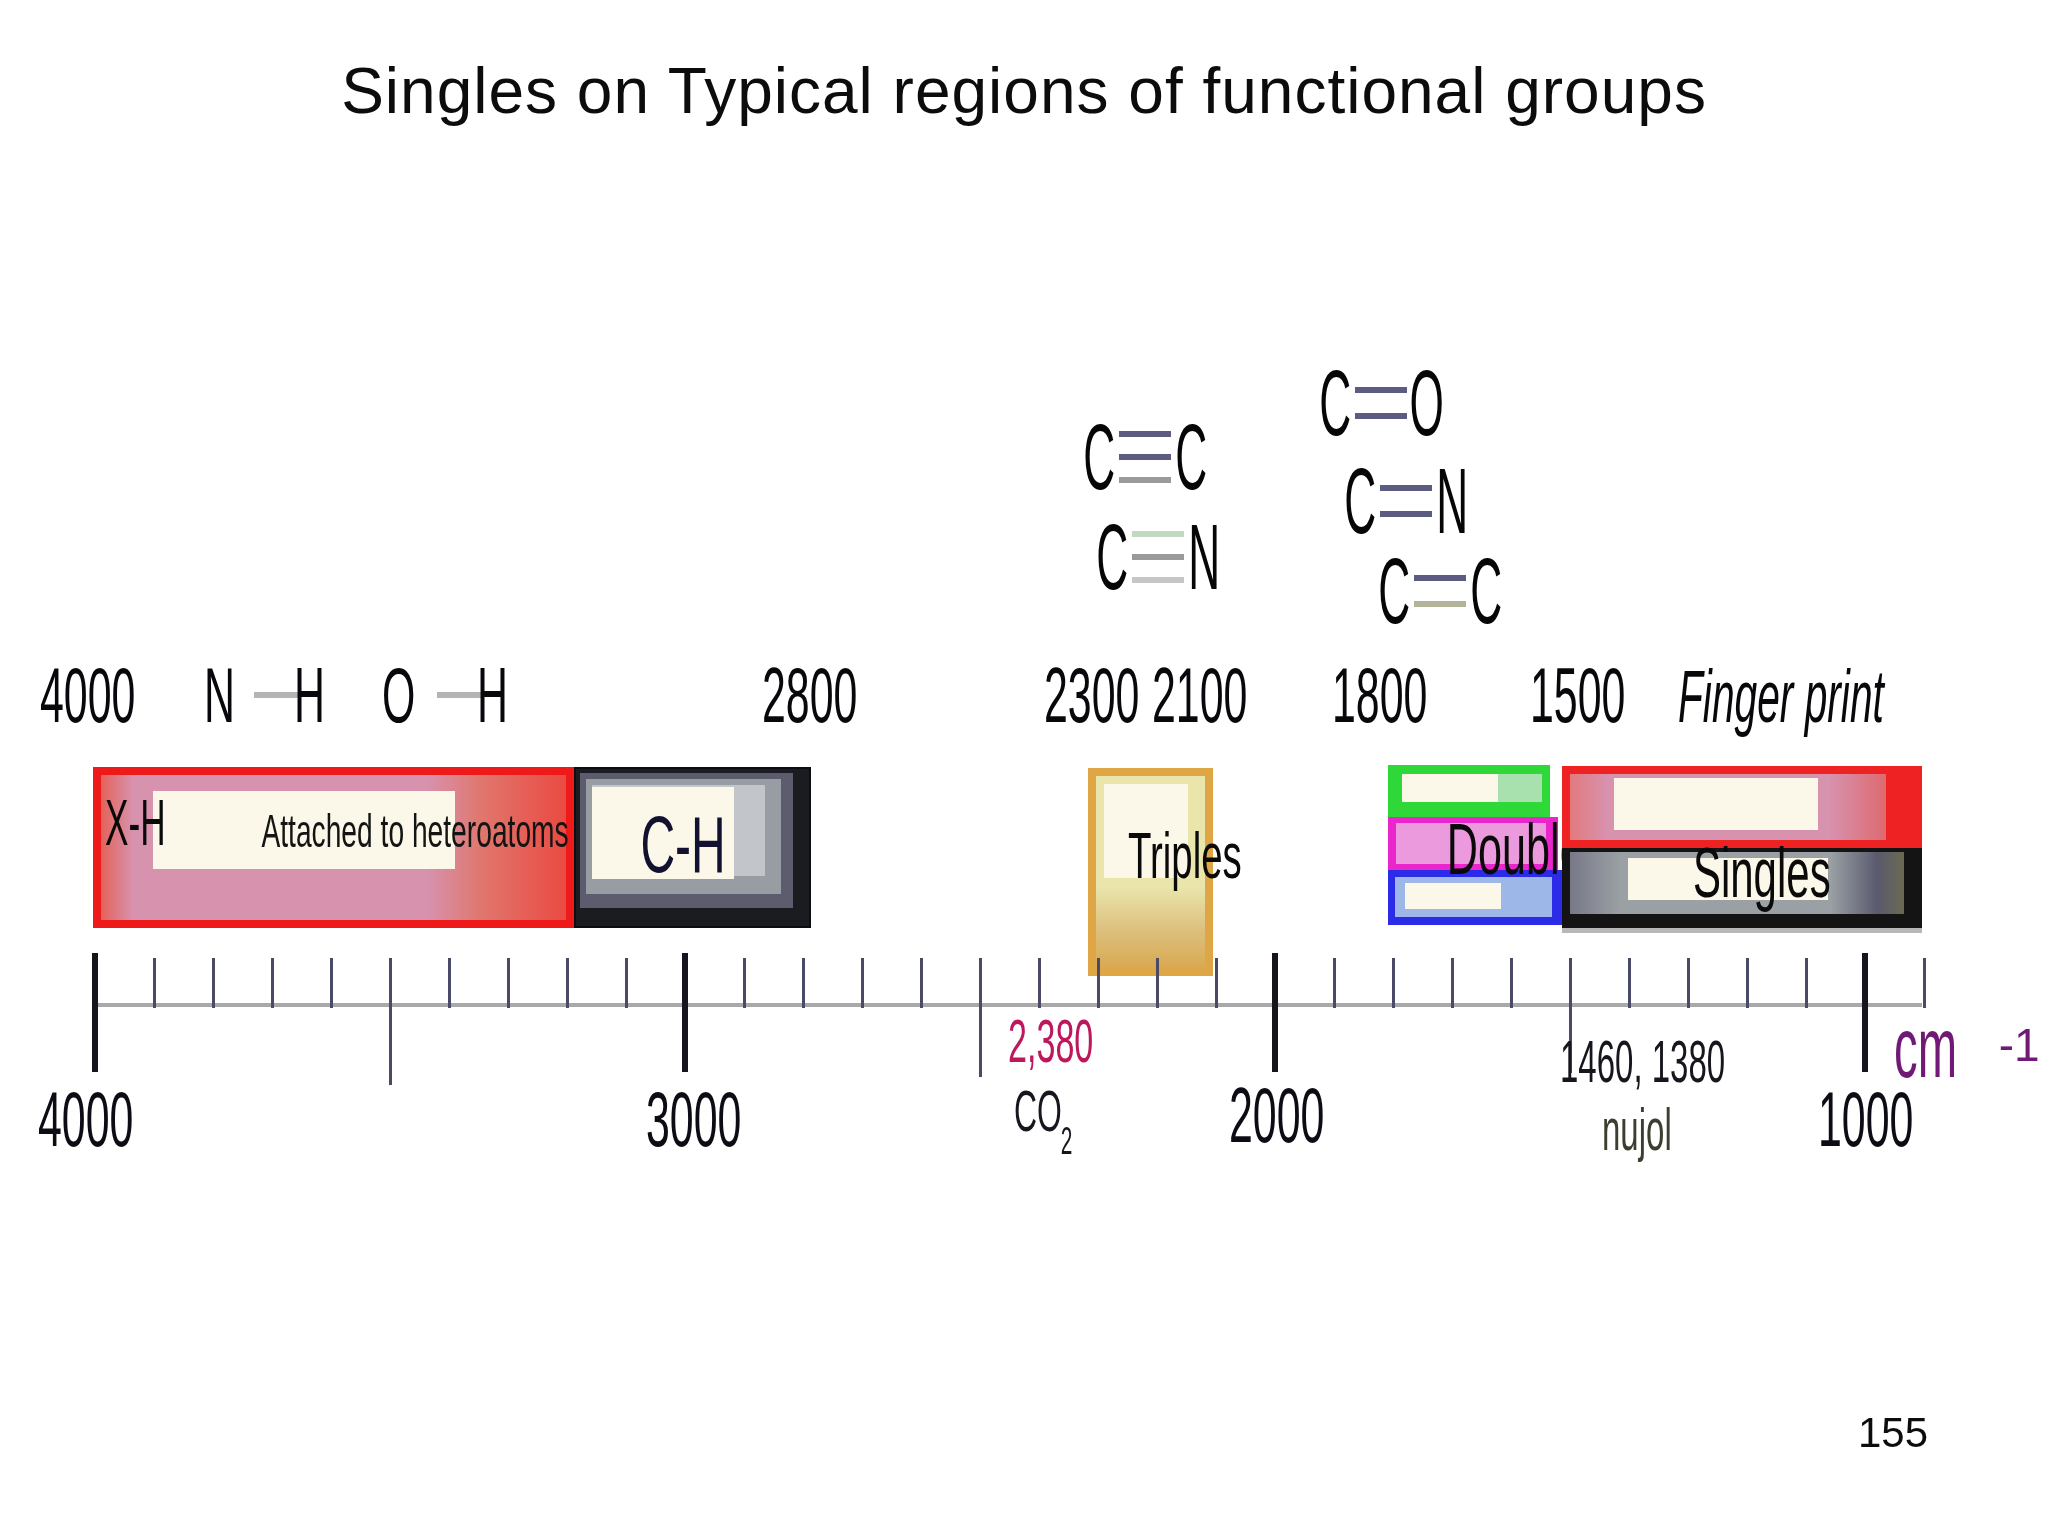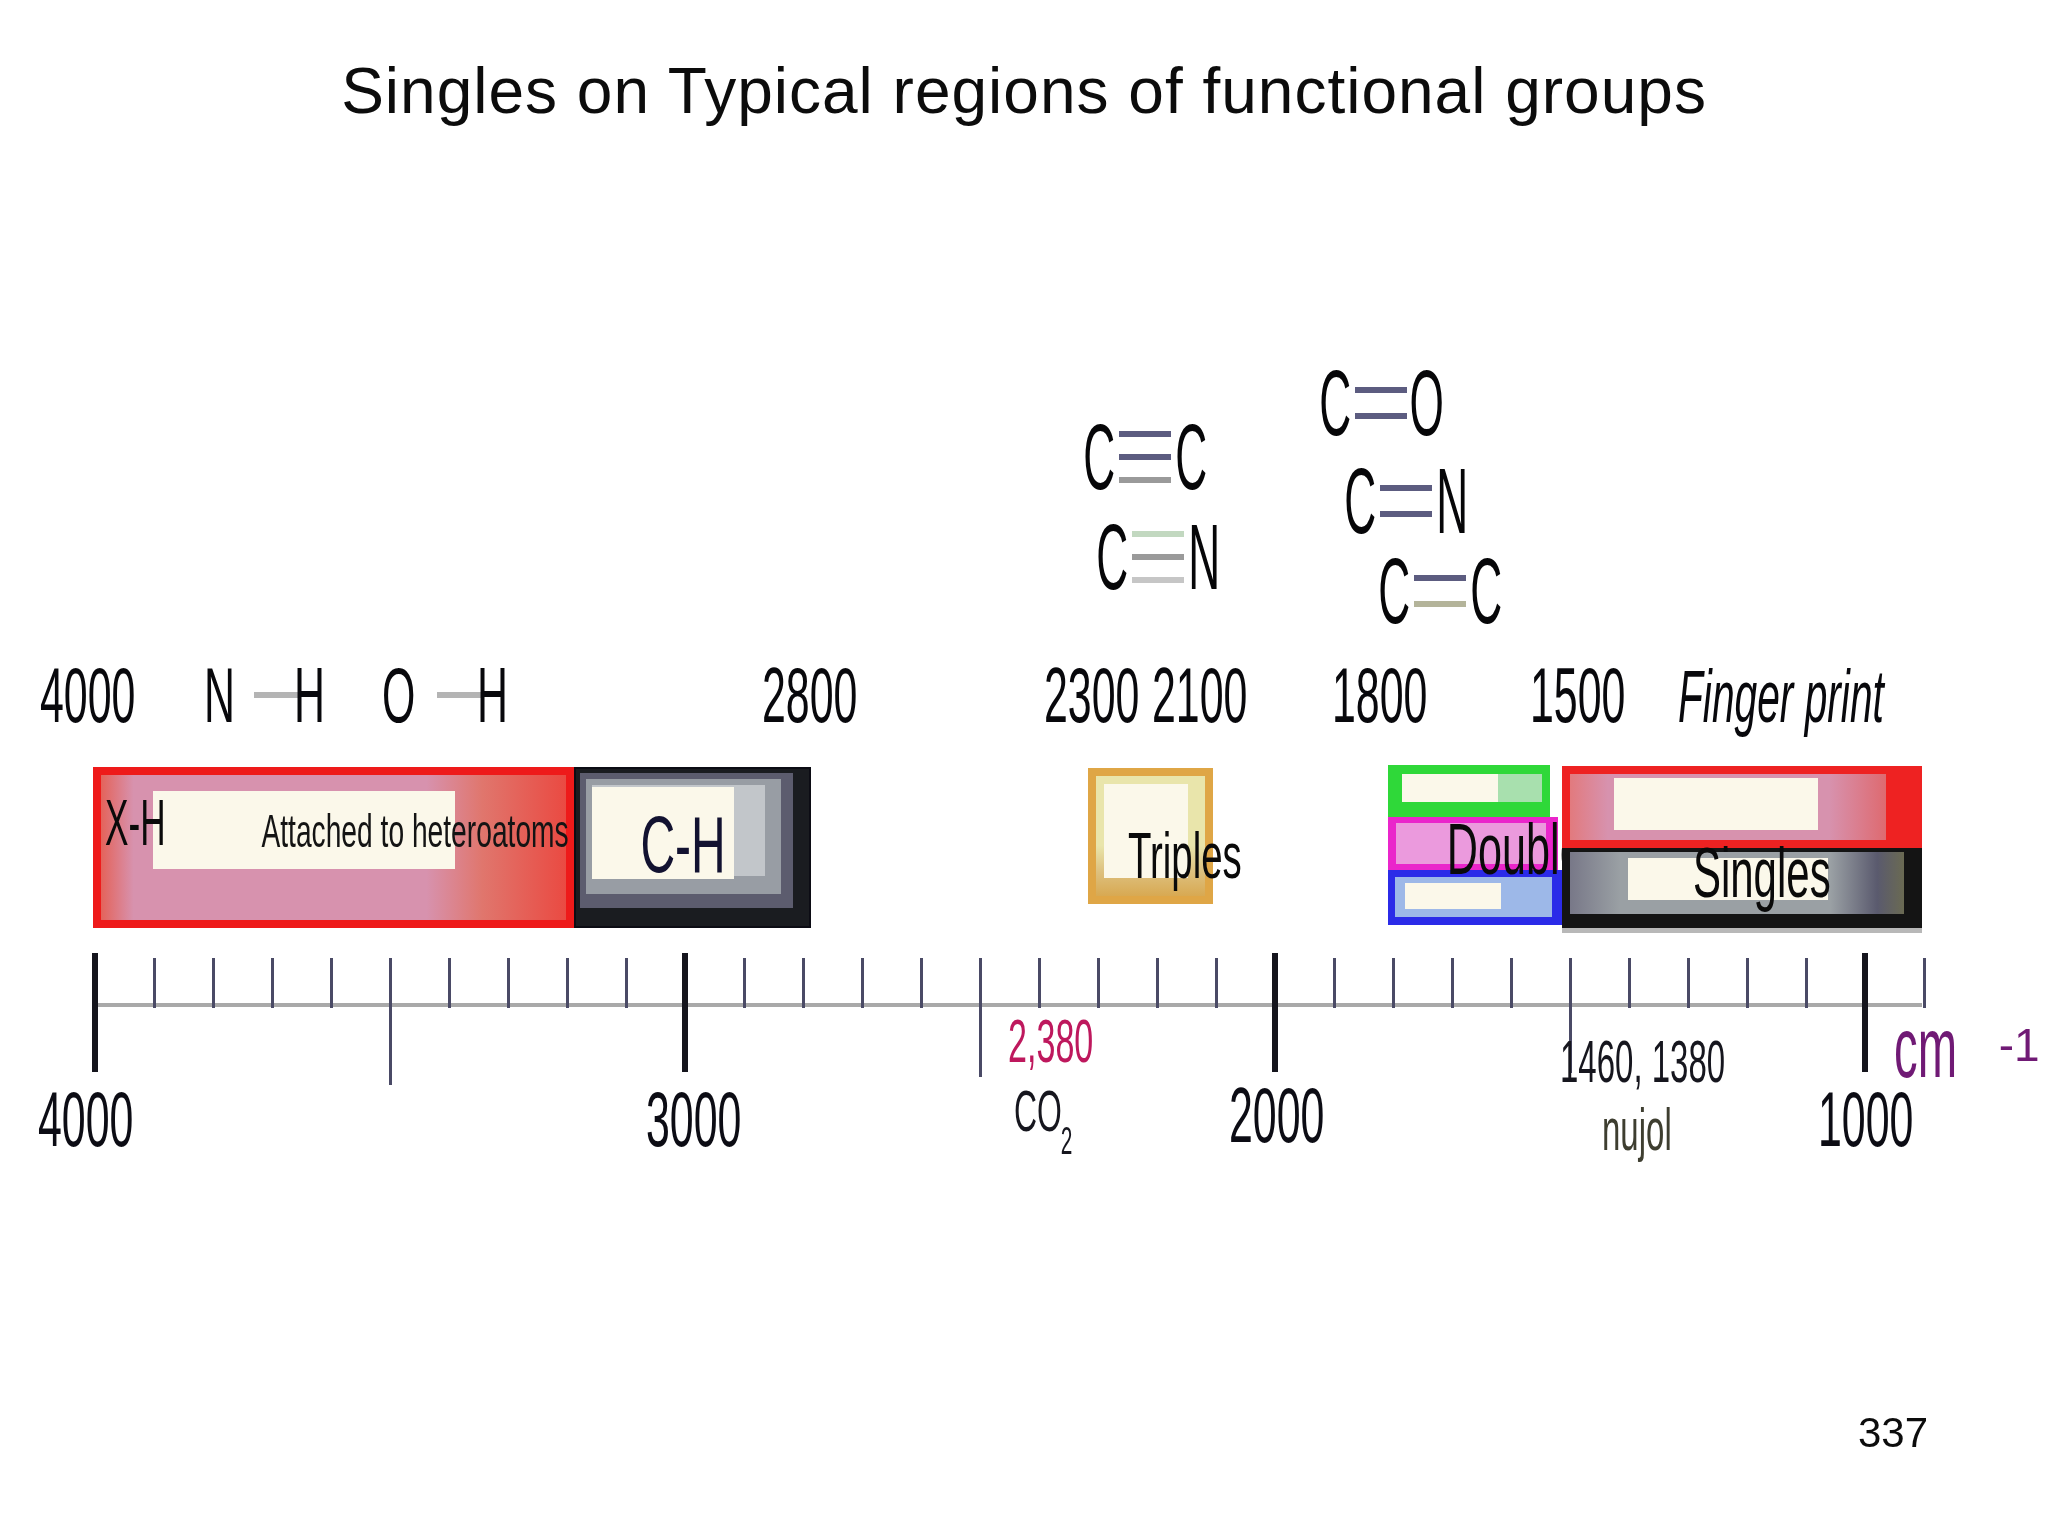--- a/index.html
+++ b/index.html
@@ -52,21 +52,21 @@
   
   .box-ch{left:574px;top:767px;width:237px;height:161px;background:#1a1c20;
           border:2px solid #0c0c14;box-sizing:border-box;}
   .ch-l1{position:absolute;left:4px;top:4px;right:16px;bottom:18px;background:#5c5c6e;}
   .ch-l2{position:absolute;left:10px;top:10px;right:28px;bottom:32px;background:#989da4;}
   .ch-l3{position:absolute;left:16px;top:16px;right:44px;bottom:50px;background:#c2c6ca;}
   .ch-cream{position:absolute;left:16px;top:18px;width:142px;height:92px;
             background:var(--cream,#fbf8ea);}
   .ch-label{left:36px;top:36px;width:132px;text-align:center;font-size:80px;color:#121230;}
   
-  .box-triples{left:1088px;top:768px;width:125px;height:136px;
+  .box-triples{left:1088px;top:768px;width:125px;height:208px;
                border:8px solid var(--region-triples-border,#dfa646);box-sizing:border-box;
                background:linear-gradient(180deg,var(--region-triples-fill,#e9e5ab) 0%,
                           var(--region-triples-fill,#e9e5ab) 58%,#ddc07e 80%,#d8a952 100%);}
   .triples-cream{position:absolute;left:8px;top:8px;width:84px;height:94px;
                  background:var(--cream,#fbf8ea);}
   .triples-label{left:-6px;top:48px;width:136px;text-align:center;font-size:64px;color:#0a0a0a;}
   
   .box-doubles{left:1388px;top:765px;width:172px;height:160px;}
   .d-green{position:absolute;left:0;top:0;width:162px;height:52px;
            background:var(--region-doubles-green,#2fd839);}
@@ -303,14 +303,14 @@
   <span class="t annot1a"><span class="cx">2,380</span></span>
   <span class="t annot1b"><span class="cx"><span>CO</span><sub>2</sub></span></span>
   <span class="t annot2a"><span class="cx">1460, 1380</span></span>
   <span class="t annot2b"><span class="cx">nujol</span></span>
 
   <span class="t unit">
     <span class="cx">cm</span>
       <span class="sup">-1</span>
   </span>
 
-  <span class="t pagenum">337</span>
+  <span class="t pagenum">155</span>
 </div>
 
 </body></html>

